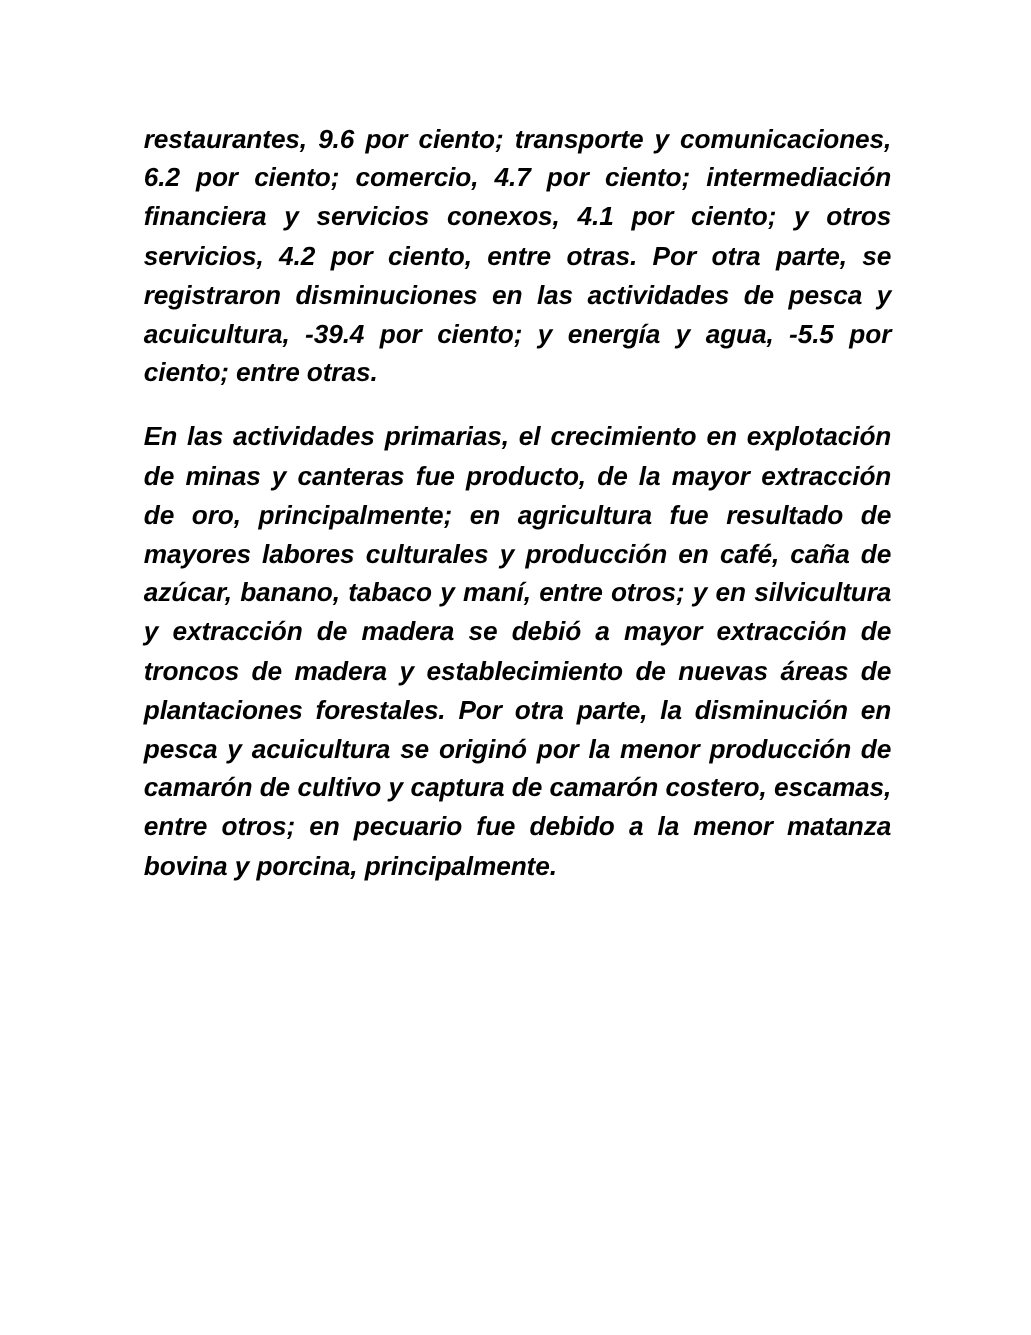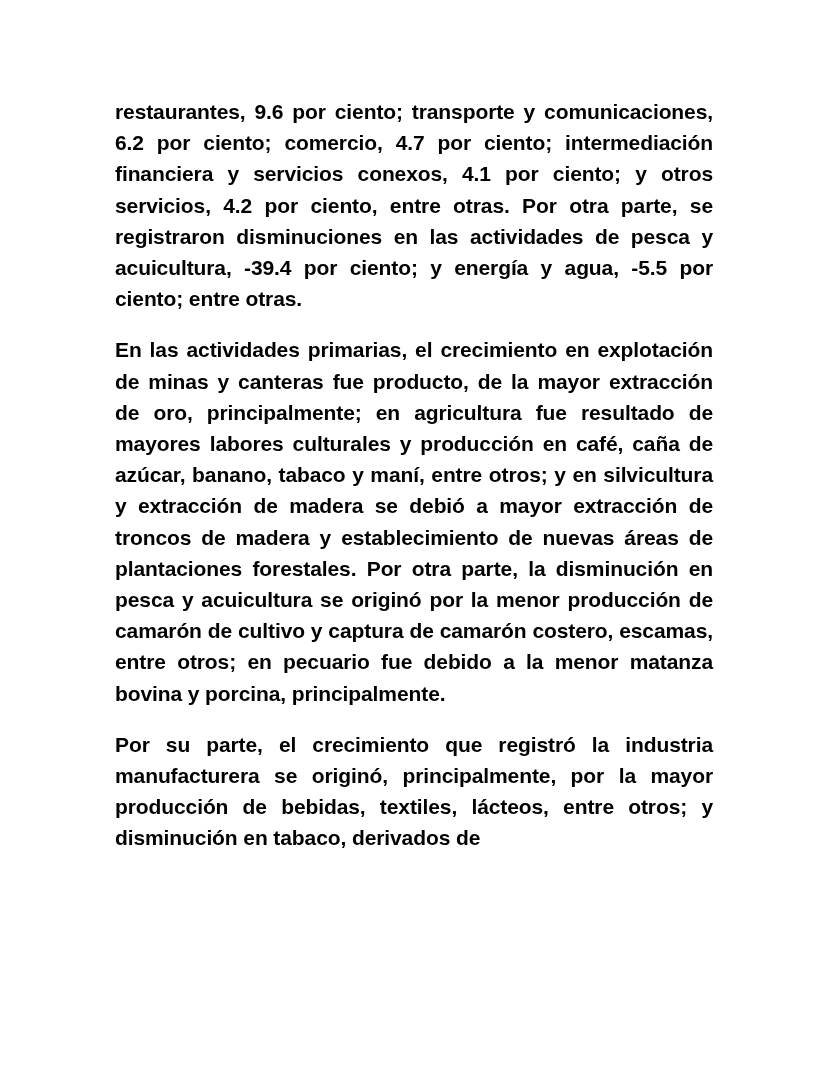--- a/index.html
+++ b/index.html
@@ -33,32 +33,32 @@
     padding: 0;
     text-align: justify;
     text-justify: inter-word;
     font-size: 21px;
     line-height: 31.2px;
     font-weight: 700;
     letter-spacing: -0.1px;
     color: #000000;
     word-spacing: 0px;
     hyphens: none;
+    font-style: italic;
     -webkit-hyphens: none;
   }
   .para:last-child {
     margin-bottom: 0;
   }
 </style>
 </head>
 <body>
 
 <div class="page">
   <div class="text-column">
 
     <p class="para">restaurantes, 9.6 por ciento; transporte y comunicaciones, 6.2 por ciento; comercio, 4.7 por ciento; intermediación financiera y servicios conexos, 4.1 por ciento; y otros servicios, 4.2 por ciento, entre otras. Por otra parte, se registraron disminuciones en las actividades de pesca y acuicultura, -39.4 por ciento; y energía y agua, -5.5 por ciento; entre otras.</p>
 
     <p class="para">En las actividades primarias, el crecimiento en explotación de minas y canteras fue producto, de la mayor extracción de oro, principalmente; en agricultura fue resultado de mayores labores culturales y producción en café, caña de azúcar, banano, tabaco y maní, entre otros; y en silvicultura y extracción de madera se debió a mayor extracción de troncos de madera y establecimiento de nuevas áreas de plantaciones forestales. Por otra parte, la disminución en pesca y acuicultura se originó por la menor producción de camarón de cultivo y captura de camarón costero, escamas, entre otros; en pecuario fue debido a la menor matanza bovina y porcina, principalmente.</p>
 
-    <p class="para">Por su parte, el crecimiento que registró la industria manufacturera se originó, principalmente, por la mayor producción de bebidas, textiles, lácteos, entre otros; y disminución en tabaco, derivados de</p>
 
   </div>
 </div>
 
 </body></html>

